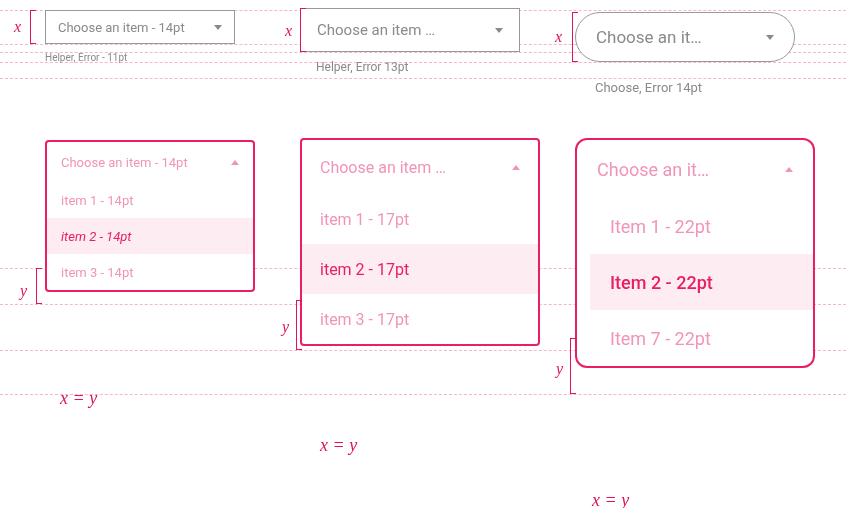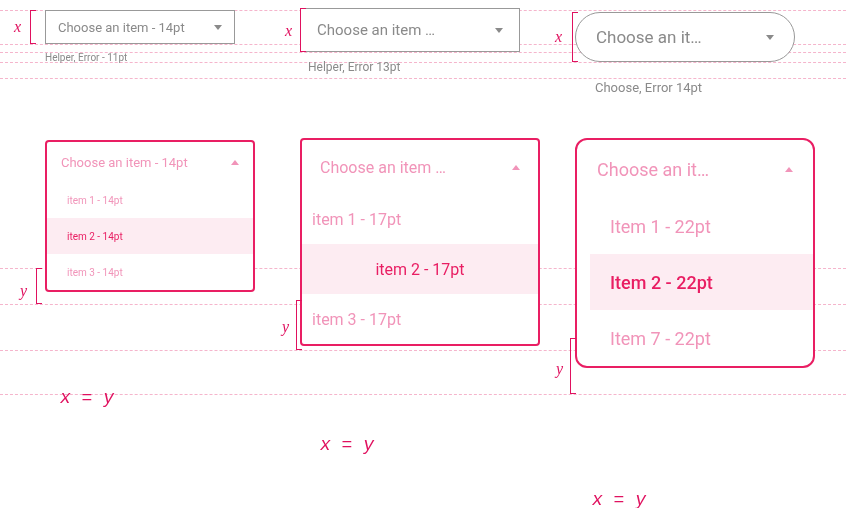--- a/index.html
+++ b/index.html
@@ -28,21 +28,21 @@
     justify-content: space-between;
     color: #8a8a8a;
     background: #fff;
   }
   .dc1 { width: 190px; height: 34px; padding: 0 12px; font-size: 13px; }
   .dc2 { width: 220px; height: 44px; padding: 0 16px; font-size: 15px; }
   .dc3 { width: 220px; height: 50px; padding: 0 20px; font-size: 17px; border-radius: 25px; }
 
   .helper { color: #8a8a8a; margin-top: 8px; }
   .h1 { font-size: 10px; margin-left: 0; }
-  .h2 { font-size: 12px; margin-left: 8px; }
+  .h2 { font-size: 12px; margin-left: 16px; }
   .h3 { font-size: 13px; margin-left: 20px; margin-top: 18px; }
 
   .tri-down {
     width: 0; height: 0;
     border-left: 4px solid transparent;
     border-right: 4px solid transparent;
     border-top: 5px solid #8a8a8a;
   }
   .tri-up-pink {
     width: 0; height: 0;
@@ -73,46 +73,46 @@
   }
   .oh1 { height: 40px; padding: 0 14px; font-size: 13px; }
   .oh2 { height: 54px; padding: 0 18px; font-size: 16px; }
   .oh3 { height: 58px; padding: 0 20px; font-size: 18px; }
 
   .item {
     display: flex;
     align-items: center;
     color: #f194b9;
   }
-  .it1 { height: 36px; padding: 0 20px; font-size: 10px; }
-  .it2 { height: 50px; padding: 0 10px; font-size: 16px; }
+  .it1 { height: 36px; padding: 0 14px; font-size: 13px; }
+  .it2 { height: 50px; padding: 0 18px; font-size: 16px; }
   .it3 { height: 56px; padding: 0 20px; font-size: 18px; margin-left: 13px; }
 
-  .sel1 { background: #fdecf2; color: #e91e63; }
-  .sel2 { background: #fdecf2; color: #e91e63; justify-content: center; }
+  .sel1 { background: #fdecf2; color: #e91e63; font-style: italic; }
+  .sel2 { background: #fdecf2; color: #e91e63; }
   .sel3 { background: #fdecf2; color: #e91e63; font-weight: 500; }
 
   
   .dim {
     position: absolute;
     font-family: Georgia, "Times New Roman", serif;
     font-style: italic;
     color: #e0115f;
     font-size: 16px;
   }
   .x1 { left: 14px; top: 18px; }
   .x2 { left: 285px; top: 22px; }
   .x3 { left: 555px; top: 28px; }
   .y1 { left: 20px; top: 282px; }
   .y2 { left: 282px; top: 318px; }
   .y3 { left: 556px; top: 360px; }
 
   .formula {
     position: absolute;
-    font-family: Liberation Mono, monospace;
+    font-family: Liberation Serif, serif;
     font-style: italic;
     color: #e0115f;
     font-size: 18px;
   }
   .f1 { left: 60px; top: 388px; }
   .f2 { left: 320px; top: 435px; }
   .f3 { left: 592px; top: 490px; }
 
   
   .bracket-h {

